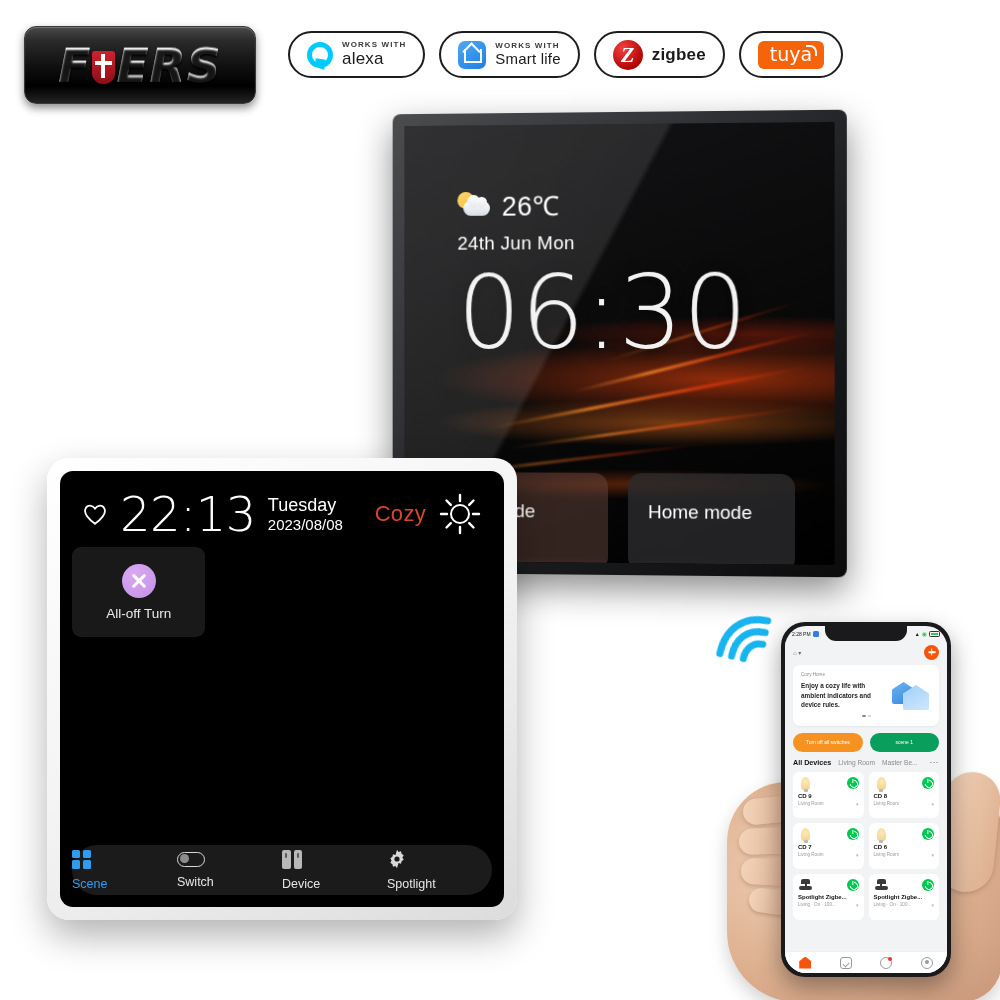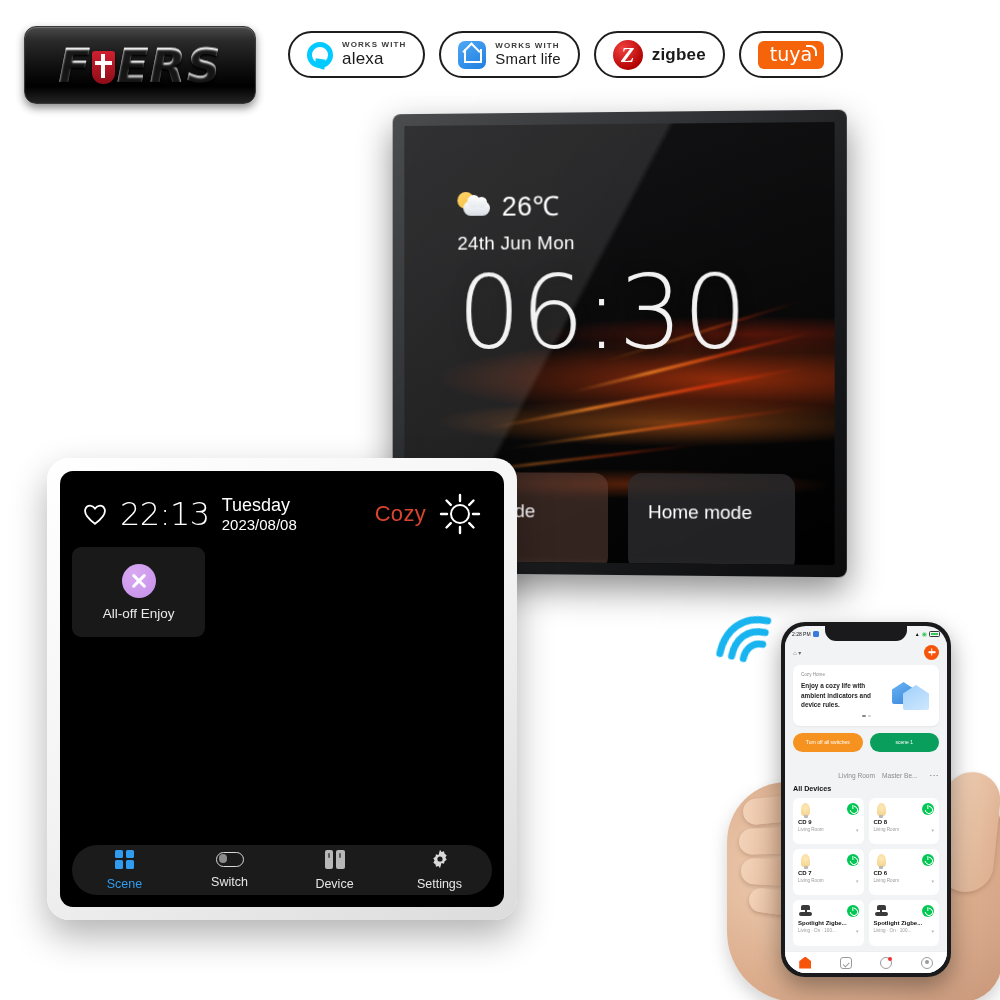--- a/index.html
+++ b/index.html
@@ -239,21 +239,21 @@
   
   #wp-header {
     display: flex; align-items: center;
     height: 58px; padding: 0 10px; gap: 12px;
   }
   .icon-heart {
     width: 26px; height: 24px; position: relative; flex: 0 0 auto;
   }
   .icon-heart svg { width: 100%; height: 100%; }
   #wp-clock {
-    color: #fff; font-size: 32px; font-weight: 300; line-height: 1;
+    color: #fff; font-size: 48px; font-weight: 300; line-height: 1;
     letter-spacing: -.5px; font-family: "DejaVu Sans", sans-serif;
   }
   #wp-datecol { display: flex; flex-direction: column; line-height: 1.15; }
   #wp-weekday { color: #fff; font-size: 18px; font-weight: 300; }
   #wp-date { color: #fff; font-size: 15px; font-weight: 300; }
   #wp-weather-spacer { flex: 1; }
   #wp-condition { color: #d8452e; font-size: 22px; font-weight: 300; letter-spacing: .3px; }
   .icon-sun-outline { width: 44px; height: 44px; flex: 0 0 auto; }
   .icon-sun-outline svg { width: 100%; height: 100%; }
 
@@ -365,21 +365,21 @@
   .ic-plus .v { width:3px; height:28px; transform: translate(-50%,-50%); }
 
   
   #wp-nav {
     margin-top: auto; margin-bottom: 2px;
     height: 50px; border-radius: 25px;
     background: #1b1b1b;
     display: flex; align-items: center; justify-content: space-around;
   }
   .nav-item {
-    display: flex; flex-direction: column; align-items: center; gap: 8px;
+    display: flex; flex-direction: column; align-items: flex-start; gap: 8px;
     width: 25%;
   }
   .nav-label { font-size: 12.5px; color: #e6e6e6; }
   .nav-item.active .nav-label { color: #2f9cf0; }
   .ic-grid {
     width: 19px; height: 19px;
     display: grid; grid-template-columns: 1fr 1fr; gap: 2.5px;
   }
   .ic-grid i { background:#2f9cf0; border-radius:1.5px; display:block; }
   .ic-toggle {
@@ -501,21 +501,21 @@
     display: flex; align-items: center; justify-content: center;
     font-size: 5px; color: #fff; text-align: center; padding: 0 3px;
   }
   .quick-btn.orange { background: #f59220; }
   .quick-btn.green { background: #0a9e5c; }
   #room-tabs {
     display: flex; align-items: center; gap: 7px;
     padding: 2px 8px 5px 8px;
   }
   .room-tab { font-size: 6.6px; color: #8b8b8b; white-space: nowrap; }
-  .room-tab.active { color: #111; font-weight: bold; font-size: 7.2px; margin-top: 26px; }
+  .room-tab.active { color: #111; font-weight: bold; font-size: 7.2px; }
   .room-more { margin-left: auto; color: #555; font-size: 8px; letter-spacing: .5px; }
   #device-grid {
     flex: 1; display: grid; grid-template-columns: 1fr 1fr;
     gap: 5px; padding: 0 8px 4px 8px; overflow: hidden;
     align-content: start;
   }
   .device-card {
     background: #fff; border-radius: 6px; padding: 5px 5px 4px 5px;
     height: 46px; position: relative;
   }
@@ -702,21 +702,21 @@
 
 
 
 
       <div class="scene-tile">
         <span class="ic ic-x">
           <span class="circ"></span>
             <span class="l1"></span>
             <span class="l2"></span>
         </span>
-        <span class="scene-label">All-off Enjoy</span>
+        <span class="scene-label">All-off Turn</span>
       </div>
 
 
 
     </div>
 
     <div id="wp-nav">
       <div class="nav-item active">
         <span class="ic-grid">
             <i></i>
@@ -738,21 +738,21 @@
         <span class="nav-label">Device</span>
       </div>
       <div class="nav-item">
         <span class="ic-gear">
           <svg viewBox="0 0 20 20">
               <path d="M10 6.6a3.4 3.4 0 1 0 0 6.8 3.4 3.4 0 0 0 0-6.8Zm0 2a1.4 1.4 0 1 1 0 2.8 1.4 1.4 0 0 1 0-2.8Z" fill="#d8d8d8"></path>
               <path d="M10 0.8l1.5 2.1 2.5-.6.6 2.5 2.1 1.5-1.3 2.2 1.3 2.2-2.1 1.5-.6 2.5-2.5-.6L10 19.2l-1.5-2.1-2.5.6-.6-2.5-2.1-1.5 1.3-2.2-1.3-2.2 2.1-1.5.6-2.5 2.5.6L10 .8Z" fill="#d8d8d8"></path>
               <circle cx="10" cy="10" r="2.6" fill="#1b1b1b"></circle>
             </svg>
         </span>
-        <span class="nav-label">Settings</span>
+        <span class="nav-label">Spotlight</span>
       </div>
     </div>
 
   </div>
 </div>
 
 <div id="wifi-icon">
   <svg viewBox="0 0 58 56">
     <g fill="none" stroke="#17b4f0" stroke-width="7" stroke-linecap="round">
       <path d="M10 50 C10 24 26 8 50 8"></path>

